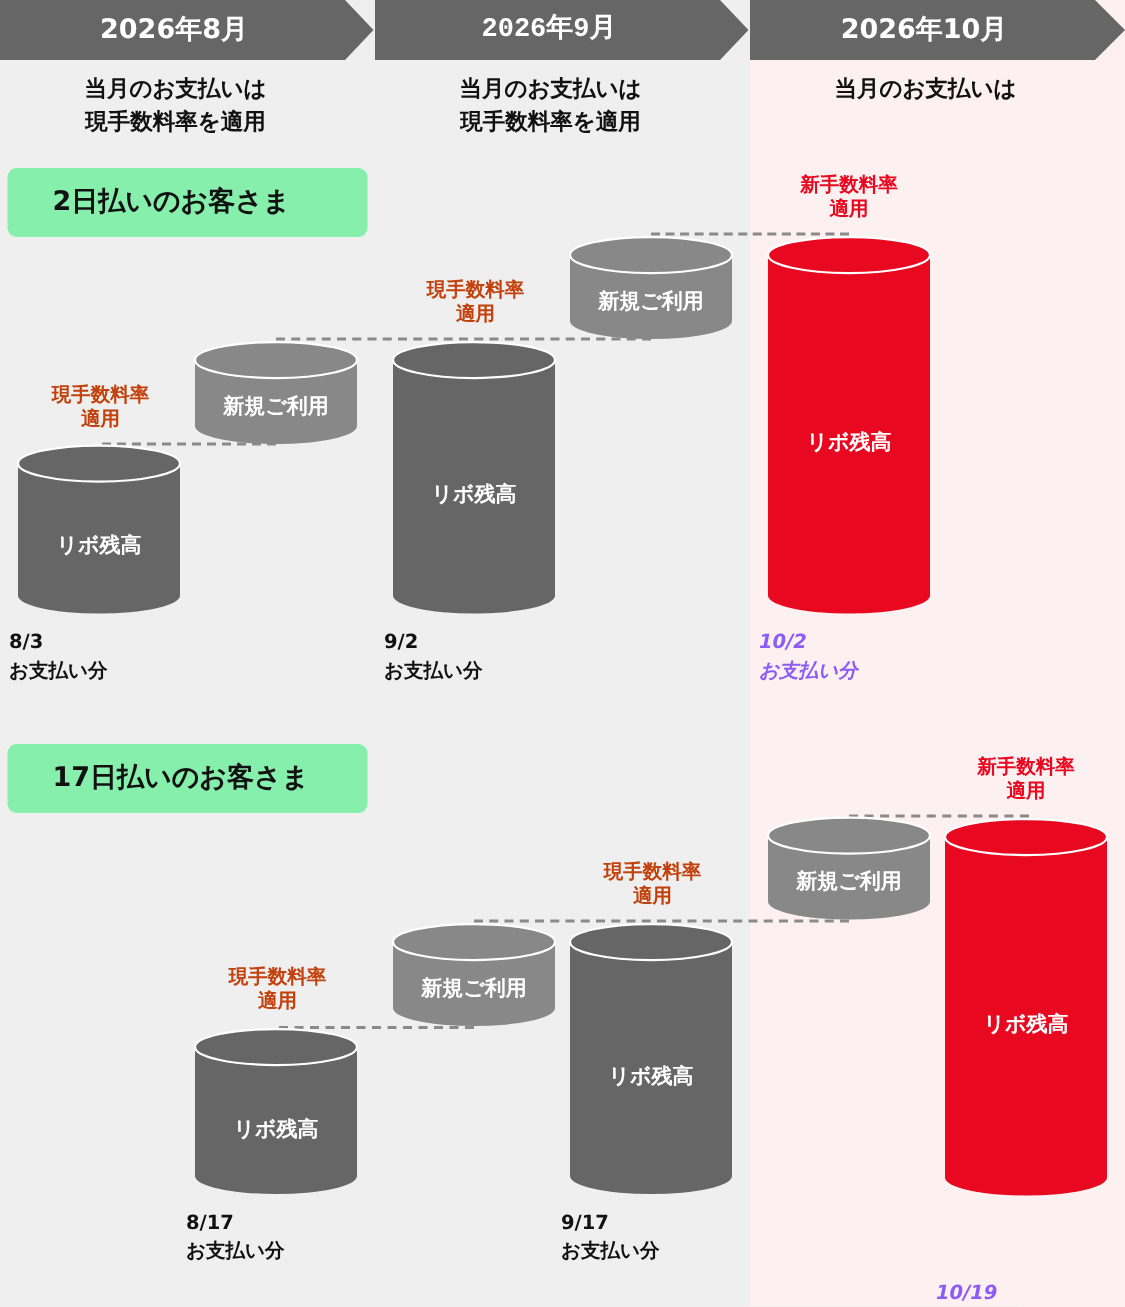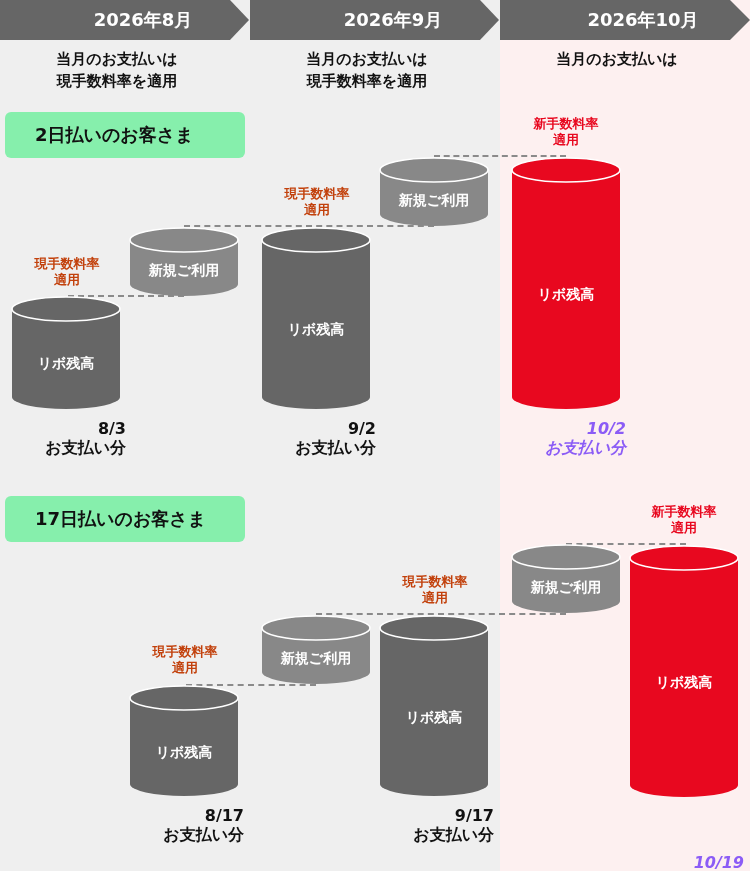--- a/index.html
+++ b/index.html
@@ -2,51 +2,51 @@
 <html><head>
 <meta charset="utf-8">
 <style>
   html, body { margin:0; padding:0; }
   body { width:750px; height:871px; position:relative; overflow:hidden; background:#efefef;
          font-family:"DejaVu Sans","Liberation Sans",sans-serif; }
   .bg-col { position:absolute; top:0; height:871px; }
   .header { position:absolute; top:0; height:40px; }
   .header svg { position:absolute; left:0; top:0; }
   .header-label { position:absolute; top:0; height:40px; line-height:40px; color:#fff;
-                  font-size:18px; font-weight:bold; text-align:center;margin-left:27px; }
+                  font-size:18px; font-weight:bold; text-align:center; }
   .note { position:absolute; top:48px; width:250px; text-align:center; font-size:15px;
           font-weight:bold; line-height:22px; color:#111; }
   .note .red { color:#e8081f; }
   .section-label { position:absolute; left:5px; width:240px; height:46px; background:#86efac;
                    border-radius:6px; font-size:18px; font-weight:bold; color:#111;
                    line-height:46px; padding-left:30px; box-sizing:border-box; }
   .cyl { position:absolute; }
   .cyl svg { position:absolute; left:0; top:0; overflow:visible; }
   .cyl-label { position:absolute; left:0; width:100%; text-align:center; color:#fff;
                font-size:14px; font-weight:bold; }
   .rate { position:absolute; text-align:center; font-size:13px; line-height:16px; color:#c2410c; font-weight:bold; width:110px; }
   .rate.red { color:#e8081f; }
-  .date { position:absolute; text-align:right; width:120px; font-size:16px; line-height:19px; font-weight:bold; color:#111; }
+  .date { position:absolute; text-align:left; width:120px; font-size:13px; line-height:19px; font-weight:bold; color:#111; }
   .date.red { color:#8b5cf6;font-style:italic; }
   .dash { position:absolute; height:0; border-top:2px dashed #8a8a8a; }
 </style>
 </head>
 <body>
 
 <div class="bg-col" style="left:0;width:250px;background:#efefef;"></div>
 <div class="bg-col" style="left:250px;width:250px;background:#efefef;"></div>
 <div class="bg-col" style="left:500px;width:250px;background:#fdf0f0;"></div>
 
 <div class="header" style="left:0;width:250px;">
   <svg width="250" height="40">
       <polygon points="0,0 230,0 249,20 230,40 0,40" fill="#666"></polygon>
     </svg>
   <div class="header-label" style="left:0;width:232px;">2026年8月</div>
 </div>
-<div class="header" style="left:250px;width:250px;">
+<div class="header" style="left:250px;width:250px;font-family:Liberation Mono, monospace;">
   <svg width="250" height="40">
       <polygon points="0,0 230,0 249,20 230,40 0,40" fill="#666"></polygon>
     </svg>
   <div class="header-label" style="left:0;width:232px;">2026年9月</div>
 </div>
 <div class="header" style="left:500px;width:250px;">
   <svg width="250" height="40">
       <polygon points="0,0 230,0 250,20 230,40 0,40" fill="#666"></polygon>
     </svg>
   <div class="header-label" style="left:0;width:232px;">2026年10月</div>

